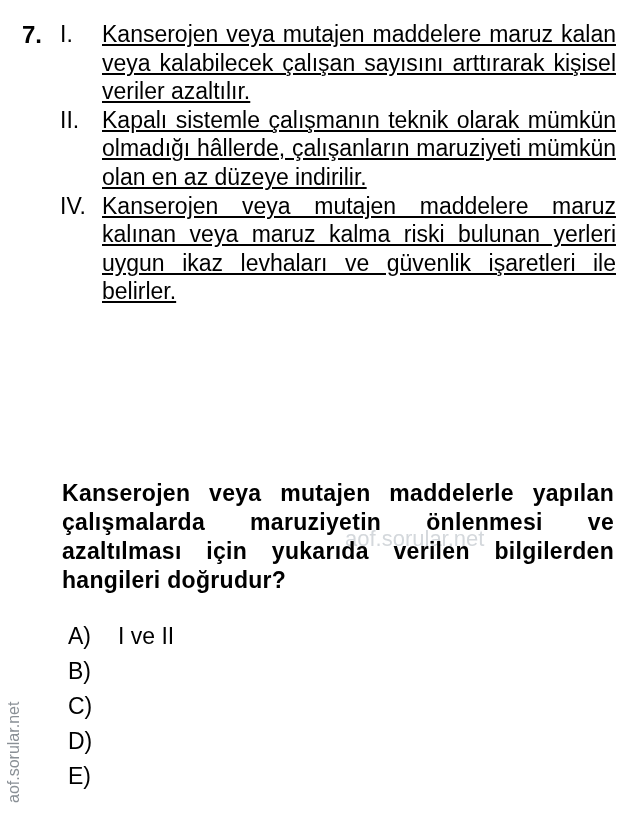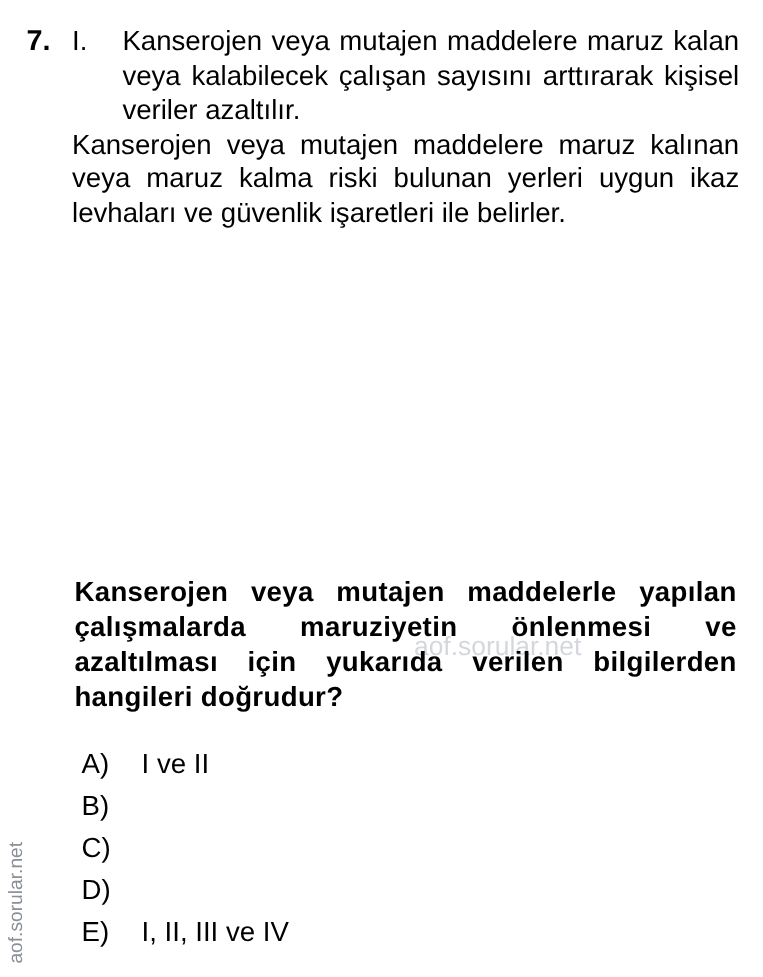--- a/index.html
+++ b/index.html
@@ -37,20 +37,21 @@
     .statement-numeral {
       width: 42px;
       flex: 0 0 42px;
       text-align: left;
     }
     .statement-text {
       flex: 1;
       text-align: justify;
       text-align-last: left;
       word-spacing: 0px;
+      text-decoration: underline;
     }
     .question-stem {
       position: absolute;
       left: 62px;
       top: 479px;
       width: 552px;
       font-size: 23px;
       font-weight: bold;
       line-height: 29px;
       text-align: justify;
@@ -98,20 +99,25 @@
 <body>
 
 <div class="question-number">7.</div>
 
 <div class="statements">
   <div class="statement">
     <span class="statement-numeral">I.</span>
     <span class="statement-text">Kanserojen veya mutajen maddelere maruz kalan veya kalabilecek çalışan sayısını arttırarak kişisel veriler azaltılır.</span>
   </div>
   <div class="statement">
+    <span class="statement-numeral">II.</span>
+    <span class="statement-text">Kapalı sistemle çalışmanın teknik olarak mümkün olmadığı hâllerde, çalışanların maruziyeti mümkün olan en az düzeye indirilir.</span>
+  </div>
+  <div class="statement">
+    <span class="statement-numeral">IV.</span>
     <span class="statement-text">Kanserojen veya mutajen maddelere maruz kalınan veya maruz kalma riski bulunan yerleri uygun ikaz levhaları ve güvenlik işaretleri ile belirler.</span>
   </div>
 </div>
 
 <div class="watermark-center">aof.sorular.net</div>
 
 <div class="question-stem front">Kanserojen veya mutajen maddelerle yapılan çalışmalarda maruziyetin önlenmesi ve azaltılması için yukarıda verilen bilgilerden hangileri doğrudur?</div>
 
 <div class="options">
   <div class="option">
@@ -122,17 +128,16 @@
     <span class="option-letter">B)</span>
   </div>
   <div class="option">
     <span class="option-letter">C)</span>
   </div>
   <div class="option">
     <span class="option-letter">D)</span>
   </div>
   <div class="option">
     <span class="option-letter">E)</span>
-    <span>I, II, III ve IV</span>
   </div>
 </div>
 
 <div class="watermark-side">aof.sorular.net</div>
 
 </body></html>

